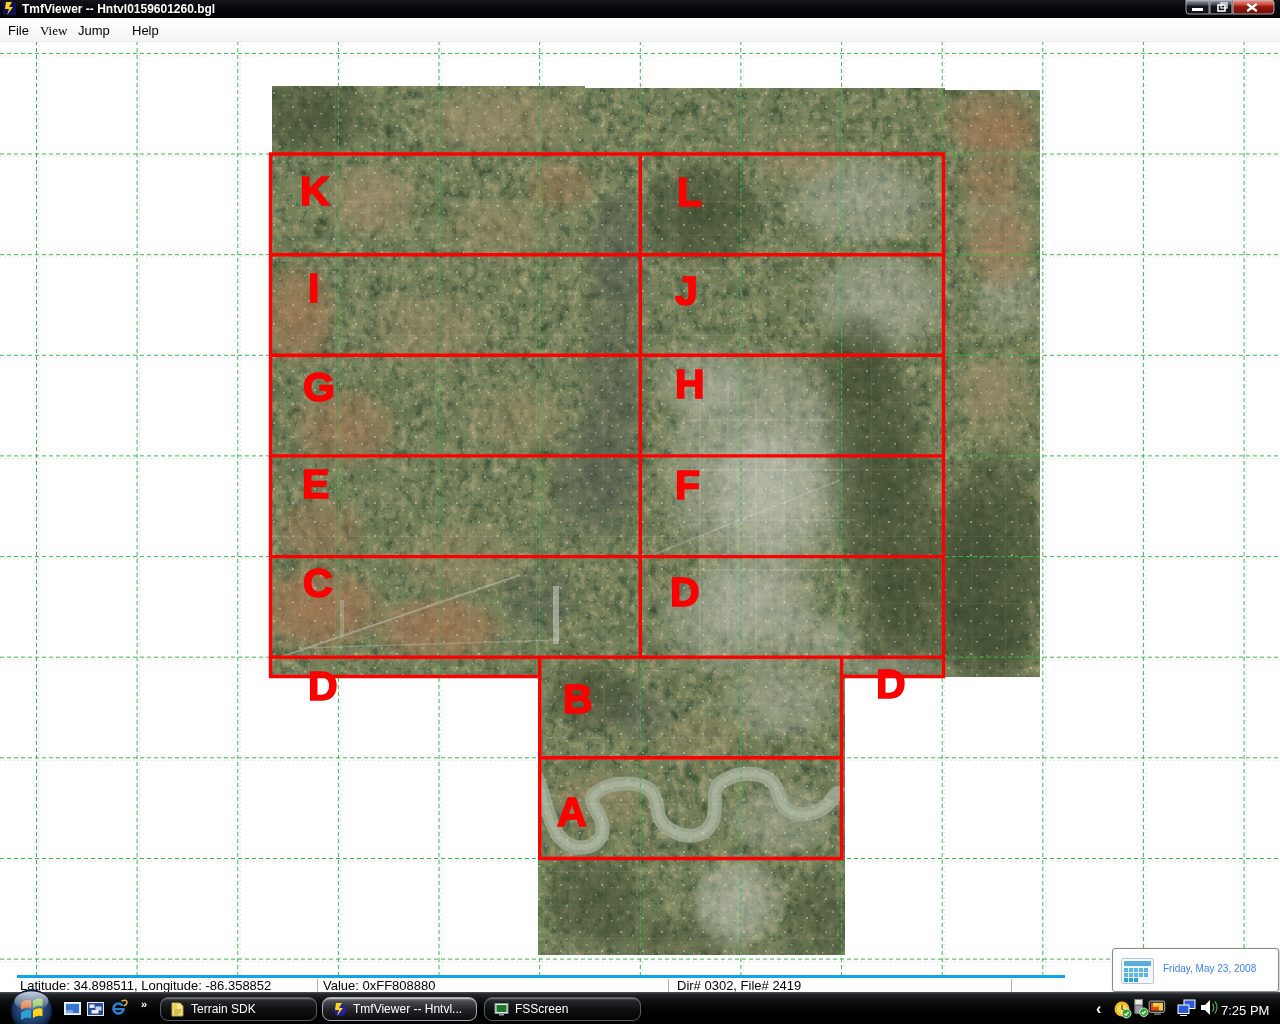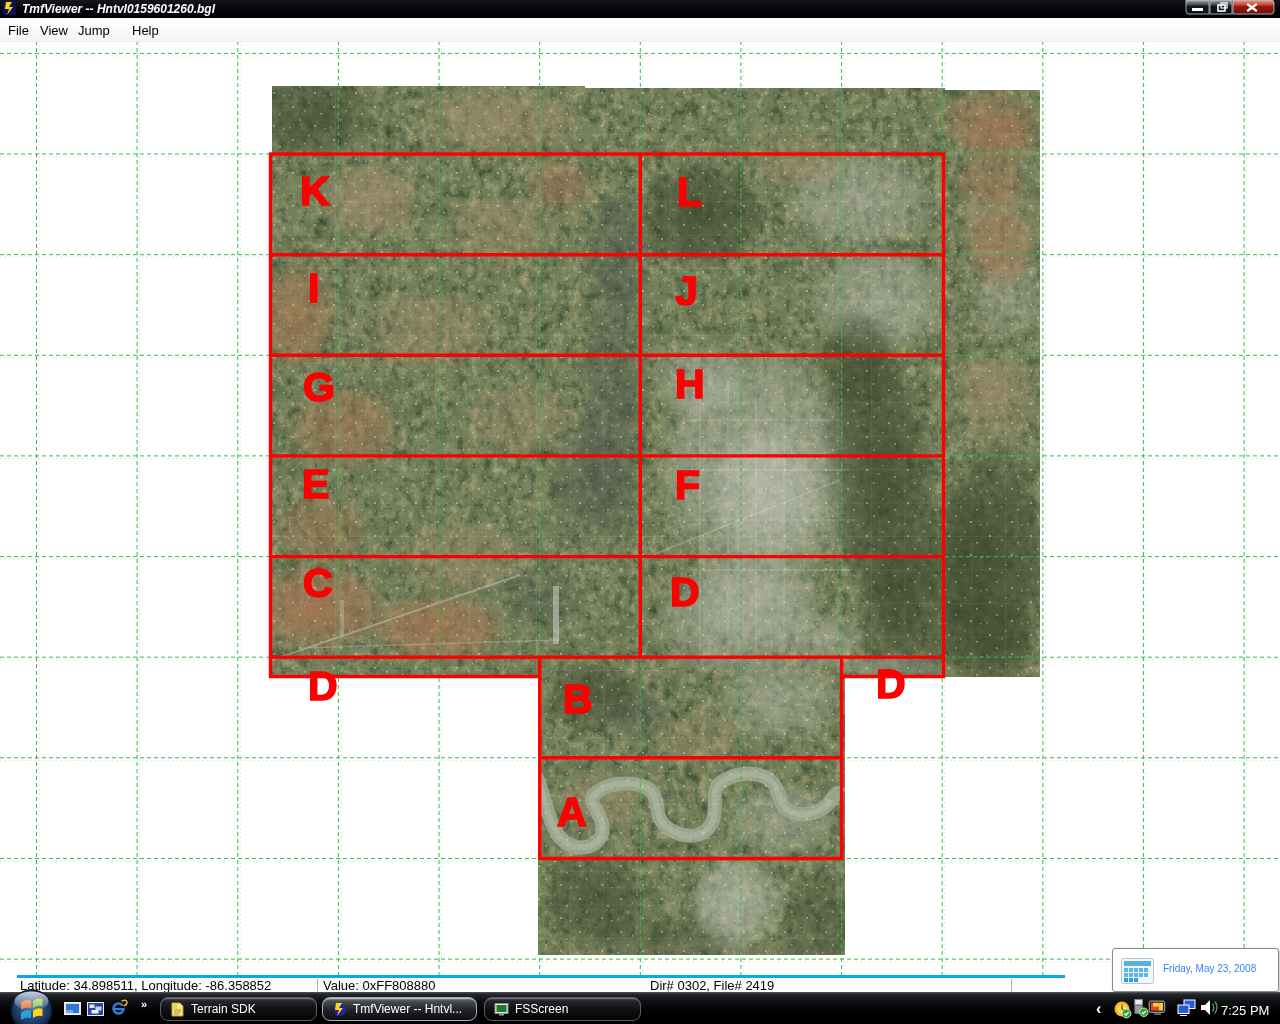--- a/index.html
+++ b/index.html
@@ -1,20 +1,20 @@
 <!DOCTYPE html>
 <html><head>
 <meta charset="utf-8">
 <style>
 html,body{margin:0;padding:0;width:1280px;height:1024px;overflow:hidden;background:#fff;
 font-family:"Liberation Sans",sans-serif;}
 #titlebar{position:absolute;left:0;top:0;width:1280px;height:18px;
 background:linear-gradient(#15161e 0%,#07070b 45%,#020204 100%);}
 #titletext{position:absolute;left:22px;top:2px;color:#fff;font-size:12px;font-weight:bold;
-letter-spacing:0px;font-style:italic;}
+letter-spacing:0px;}
 #appicon{position:absolute;left:3px;top:1px;width:15px;height:15px;}
 #winbtns{position:absolute;left:1185px;top:0;width:90px;height:15px;}
 #menubar{position:absolute;left:0;top:18px;width:1280px;height:23px;
 background:linear-gradient(#ffffff,#f4f4f6);border-bottom:1px solid #ececec;color:#000;padding-left:48px;}
 .menuitem{position:absolute;top:5px;font-size:13px;}
 #client{position:absolute;left:0;top:41px;width:1280px;height:934px;background:#fff;}
 #statusbar{position:absolute;left:0;top:975px;width:1048px;height:17px;background:#fdfdfd;
 border-top:3px solid #0ea5e9;font-size:13px;color:#000;margin-left:17px;}
 .spanel{position:absolute;top:1px;height:15px;border-right:1px solid #b4b4b4;}
 .stext{position:absolute;top:0px;white-space:nowrap;}
@@ -333,38 +333,38 @@
 <rect x="7" y="8" width="11" height="3" fill="#fff"></rect>
 <rect x="33" y="5" width="7" height="6" fill="none" stroke="#fff" stroke-width="1.6"></rect>
 <rect x="36" y="3" width="6" height="5" fill="none" stroke="#fff" stroke-width="1.2"></rect>
 <path d="M63,4.5 L71,10.5 M71,4.5 L63,10.5" stroke="#fff" stroke-width="2.3" stroke-linecap="round"></path>
 </svg>
 
 <div id="menubar">
 
 <span class="menuitem" style="left:8px;">File</span>
 
-<span class="menuitem" style="left:40px;">View</span>
+<span class="menuitem" style="left:40px;font-family:Liberation Serif, serif;">View</span>
 
 <span class="menuitem" style="left:78px;">Jump</span>
 
 <span class="menuitem" style="left:132px;">Help</span>
 </div>
 
 <div id="statusbar">
 
 <div class="spanel" style="left:0px;width:300px;"></div>
 <div class="spanel" style="left:301px;width:350px;"></div>
 <div class="spanel" style="left:652px;width:342px;"></div>
 
 <div class="stext" style="left:3px;">Latitude: 34.898511, Longitude: -86.358852</div>
 
 <div class="stext" style="left:306px;">Value: 0xFF808880</div>
 
-<div class="stext" style="left:633px;text-align:right;">Dir# 0302, File# 2419</div>
+<div class="stext" style="left:660px;text-align:right;">Dir# 0302, File# 2419</div>
 </div>
 
 <div id="tooltip">
 
 <svg style="position:absolute;left:8px;top:9px;" width="33" height="26" viewBox="0 0 33 26">
 <rect x="0.5" y="0.5" width="32" height="25" rx="2" fill="#f4f8fb" stroke="#b8c4cc"></rect>
 <g fill="#57b8e8">
 <rect x="3" y="3" width="27" height="5" fill="#5aaede"></rect>
 <rect x="3" y="10" width="4" height="4"></rect>
         <rect x="8" y="10" width="4" height="4"></rect>

